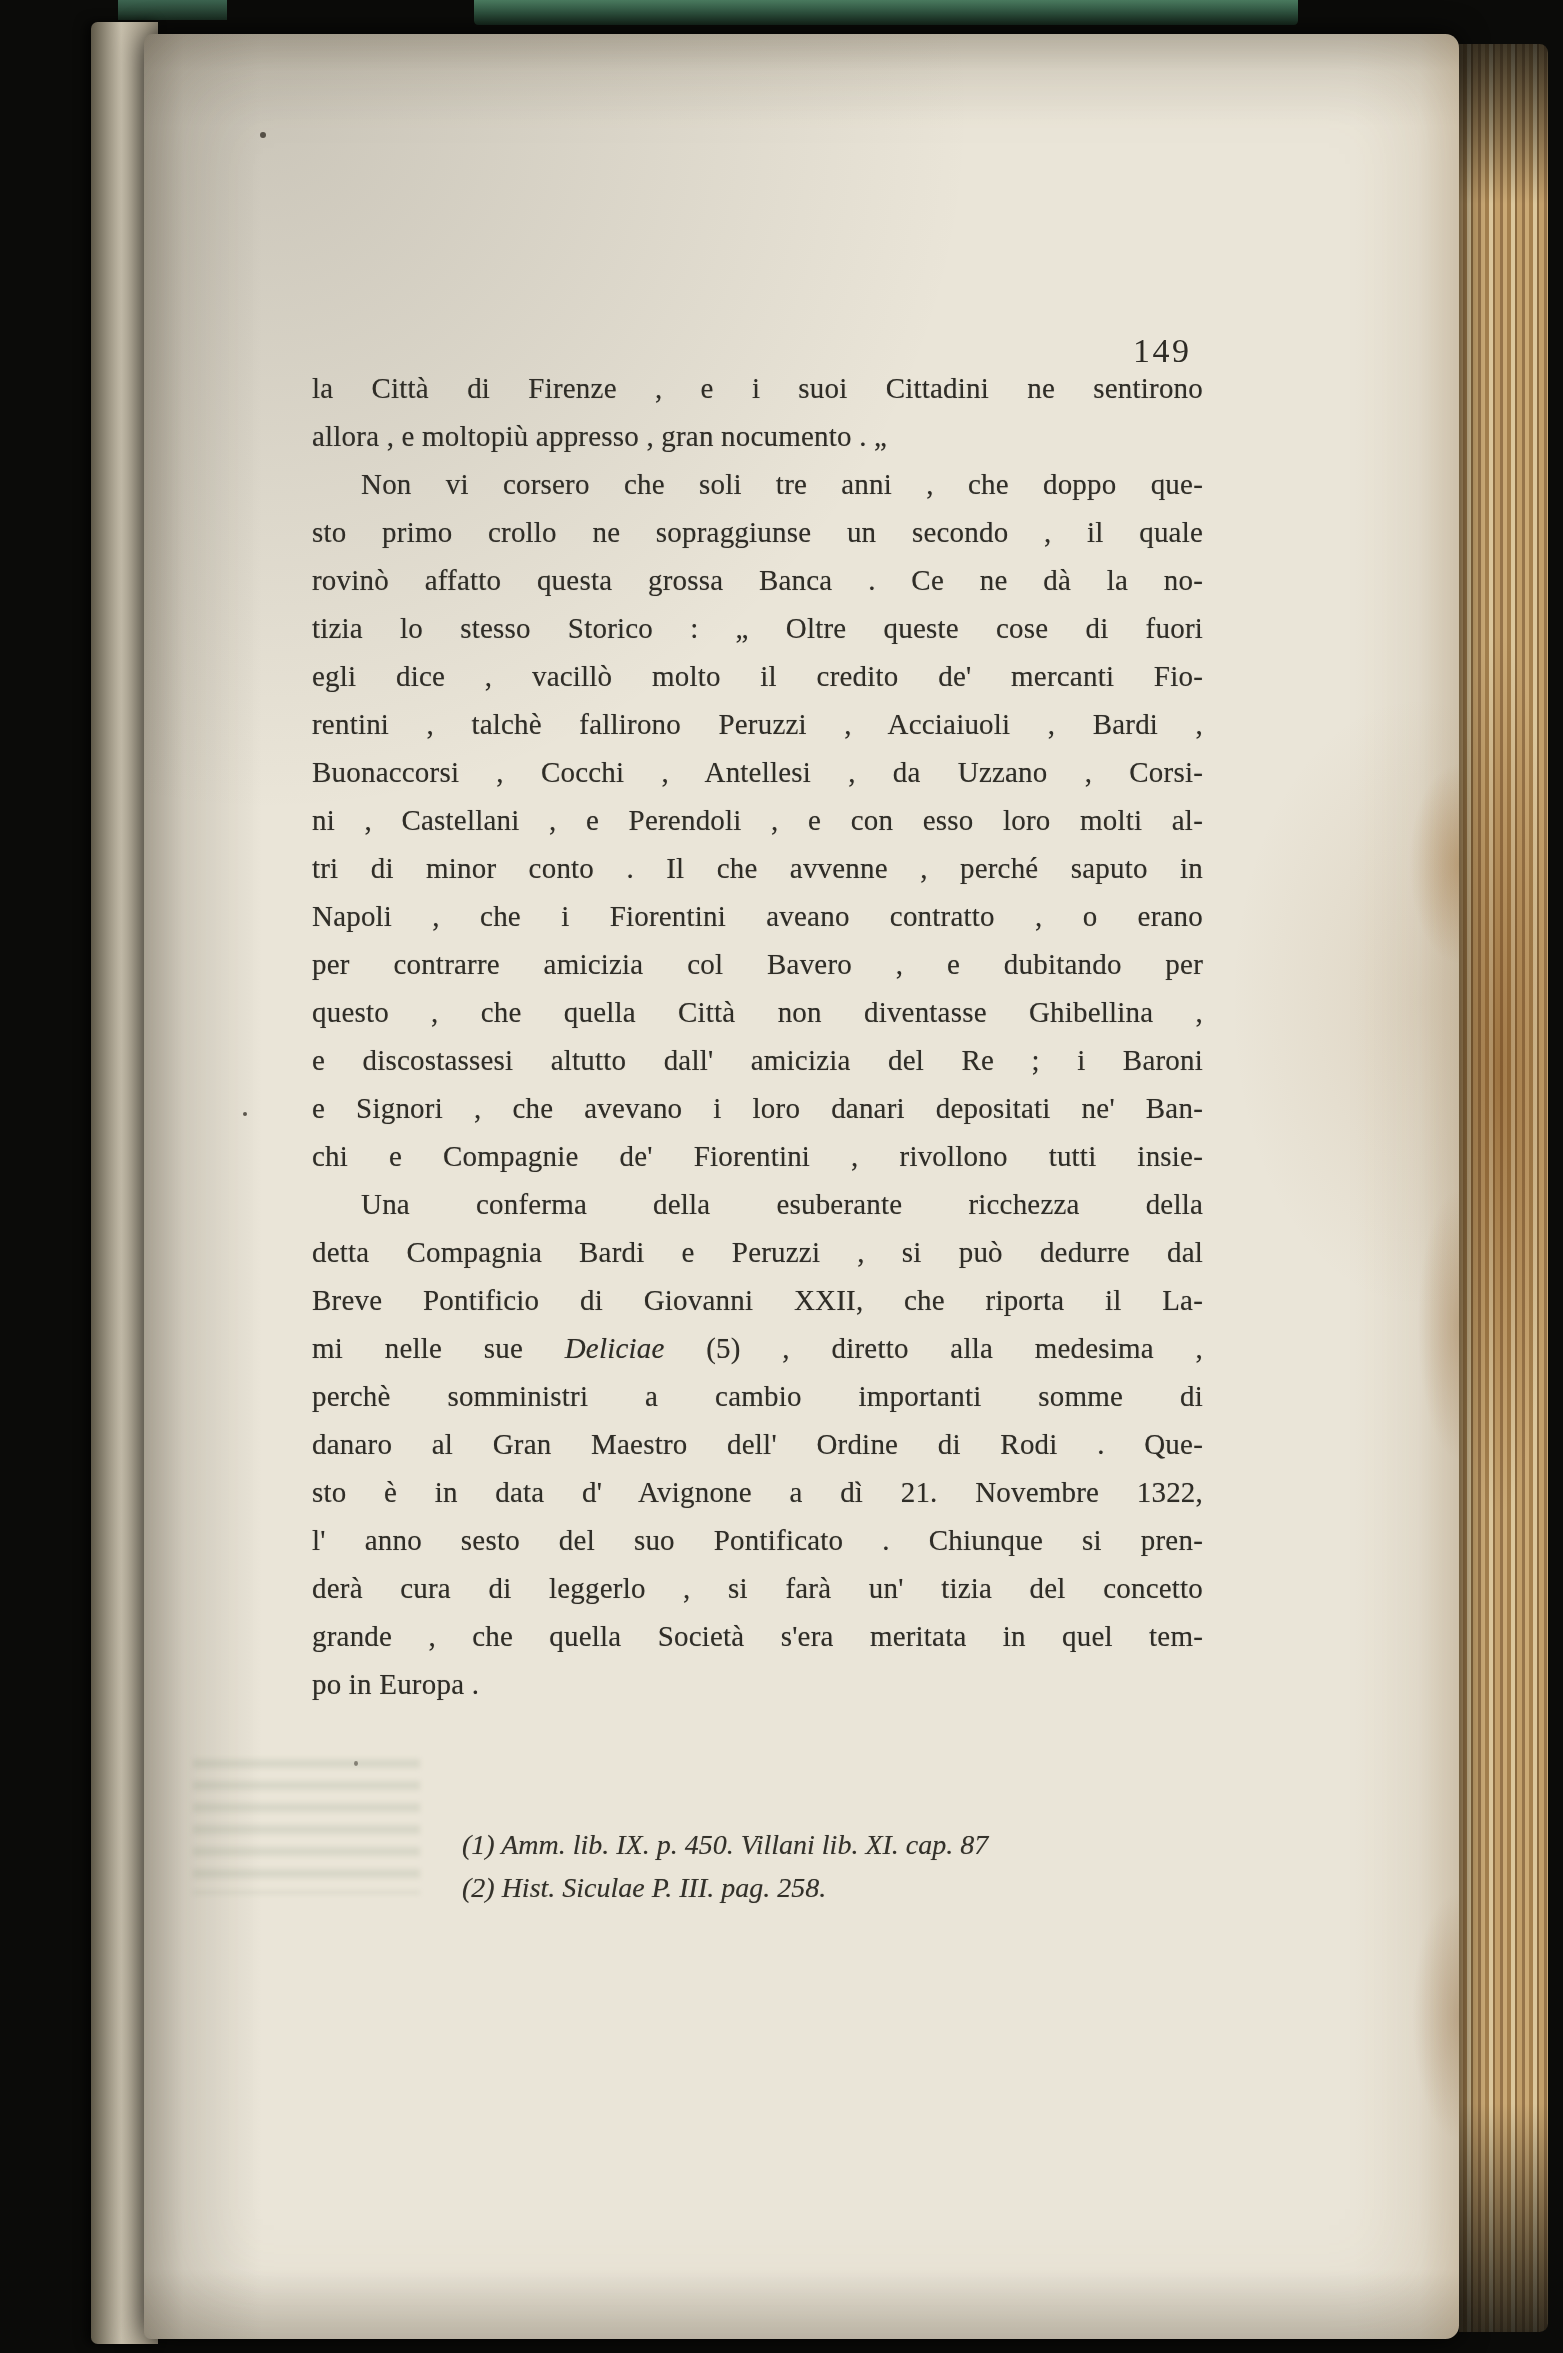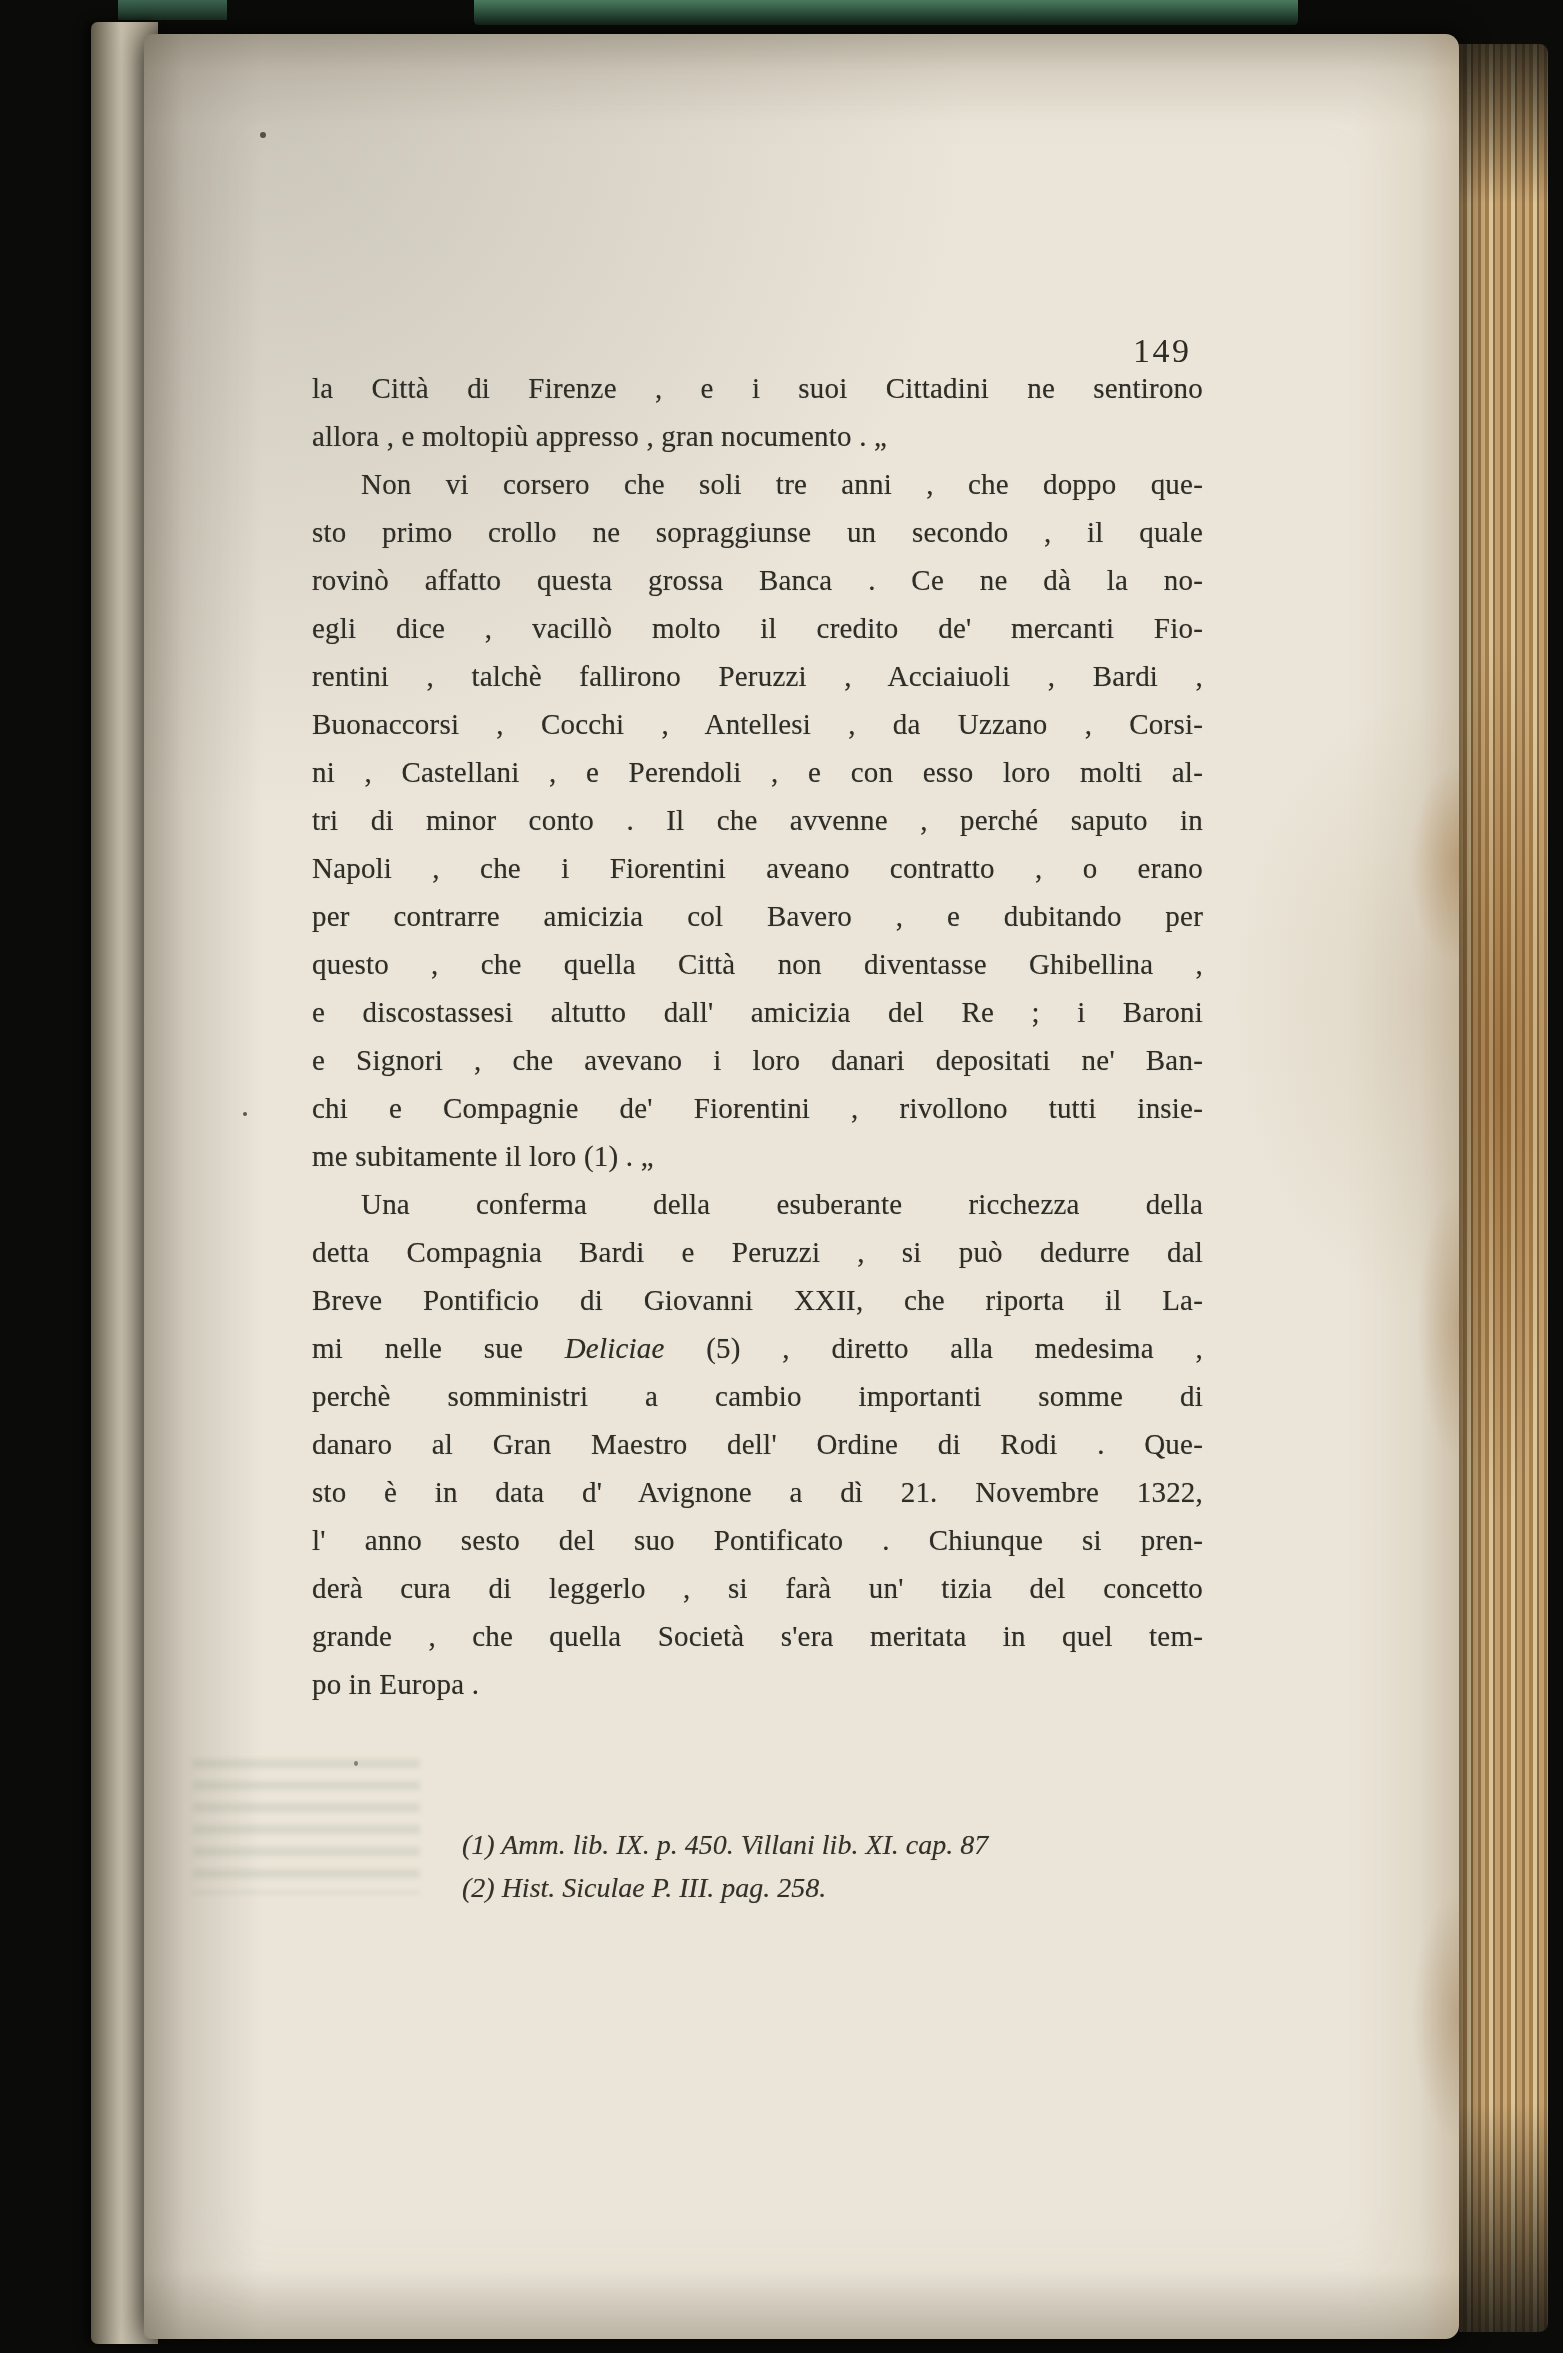--- a/index.html
+++ b/index.html
@@ -109,32 +109,32 @@
   <div class="paper">
 
     <div class="page-number">149</div>
 
     <div class="text-block">
       <div class="line">la Città di Firenze , e i suoi Cittadini ne sentirono</div>
       <div class="line end">allora , e moltopiù appresso , gran nocumento . „</div>
       <div class="line indent">Non vi corsero che soli tre anni , che doppo que-</div>
       <div class="line">sto primo crollo ne sopraggiunse un secondo , il quale</div>
       <div class="line">rovinò affatto questa grossa Banca . Ce ne dà la no-</div>
+      <div class="line">tizia lo stesso Storico : „ Oltre queste cose di fuori</div>
       <div class="line">egli dice , vacillò molto il credito de' mercanti Fio-</div>
       <div class="line">rentini , talchè fallirono Peruzzi , Acciaiuoli , Bardi ,</div>
       <div class="line">Buonaccorsi , Cocchi , Antellesi , da Uzzano , Corsi-</div>
       <div class="line">ni , Castellani , e Perendoli , e con esso loro molti al-</div>
       <div class="line">tri di minor conto . Il che avvenne , perché saputo in</div>
       <div class="line">Napoli , che i Fiorentini aveano contratto , o erano</div>
       <div class="line">per contrarre amicizia col Bavero , e dubitando per</div>
       <div class="line">questo , che quella Città non diventasse Ghibellina ,</div>
       <div class="line">e discostassesi altutto dall' amicizia del Re ; i Baroni</div>
       <div class="line">e Signori , che avevano i loro danari depositati ne' Ban-</div>
       <div class="line">chi e Compagnie de' Fiorentini , rivollono tutti insie-</div>
-      <div class="line end">me subitamente il loro (1) . „</div>
       <div class="line indent">Una conferma della esuberante ricchezza della</div>
       <div class="line">detta Compagnia Bardi e Peruzzi , si può dedurre dal</div>
       <div class="line">Breve Pontificio di Giovanni XXII, che riporta il La-</div>
       <div class="line"><span>mi nelle sue </span><span class="italic">Deliciae</span><span> (5) , diretto alla medesima ,</span></div>
       <div class="line">perchè somministri a cambio importanti somme di</div>
       <div class="line">danaro al Gran Maestro dell' Ordine di Rodi . Que-</div>
       <div class="line">sto è in data d' Avignone a dì 21. Novembre 1322,</div>
       <div class="line">l' anno sesto del suo Pontificato . Chiunque si pren-</div>
       <div class="line">derà cura di leggerlo , si farà un' tizia del concetto</div>
       <div class="line">grande , che quella Società s'era meritata in quel tem-</div>

